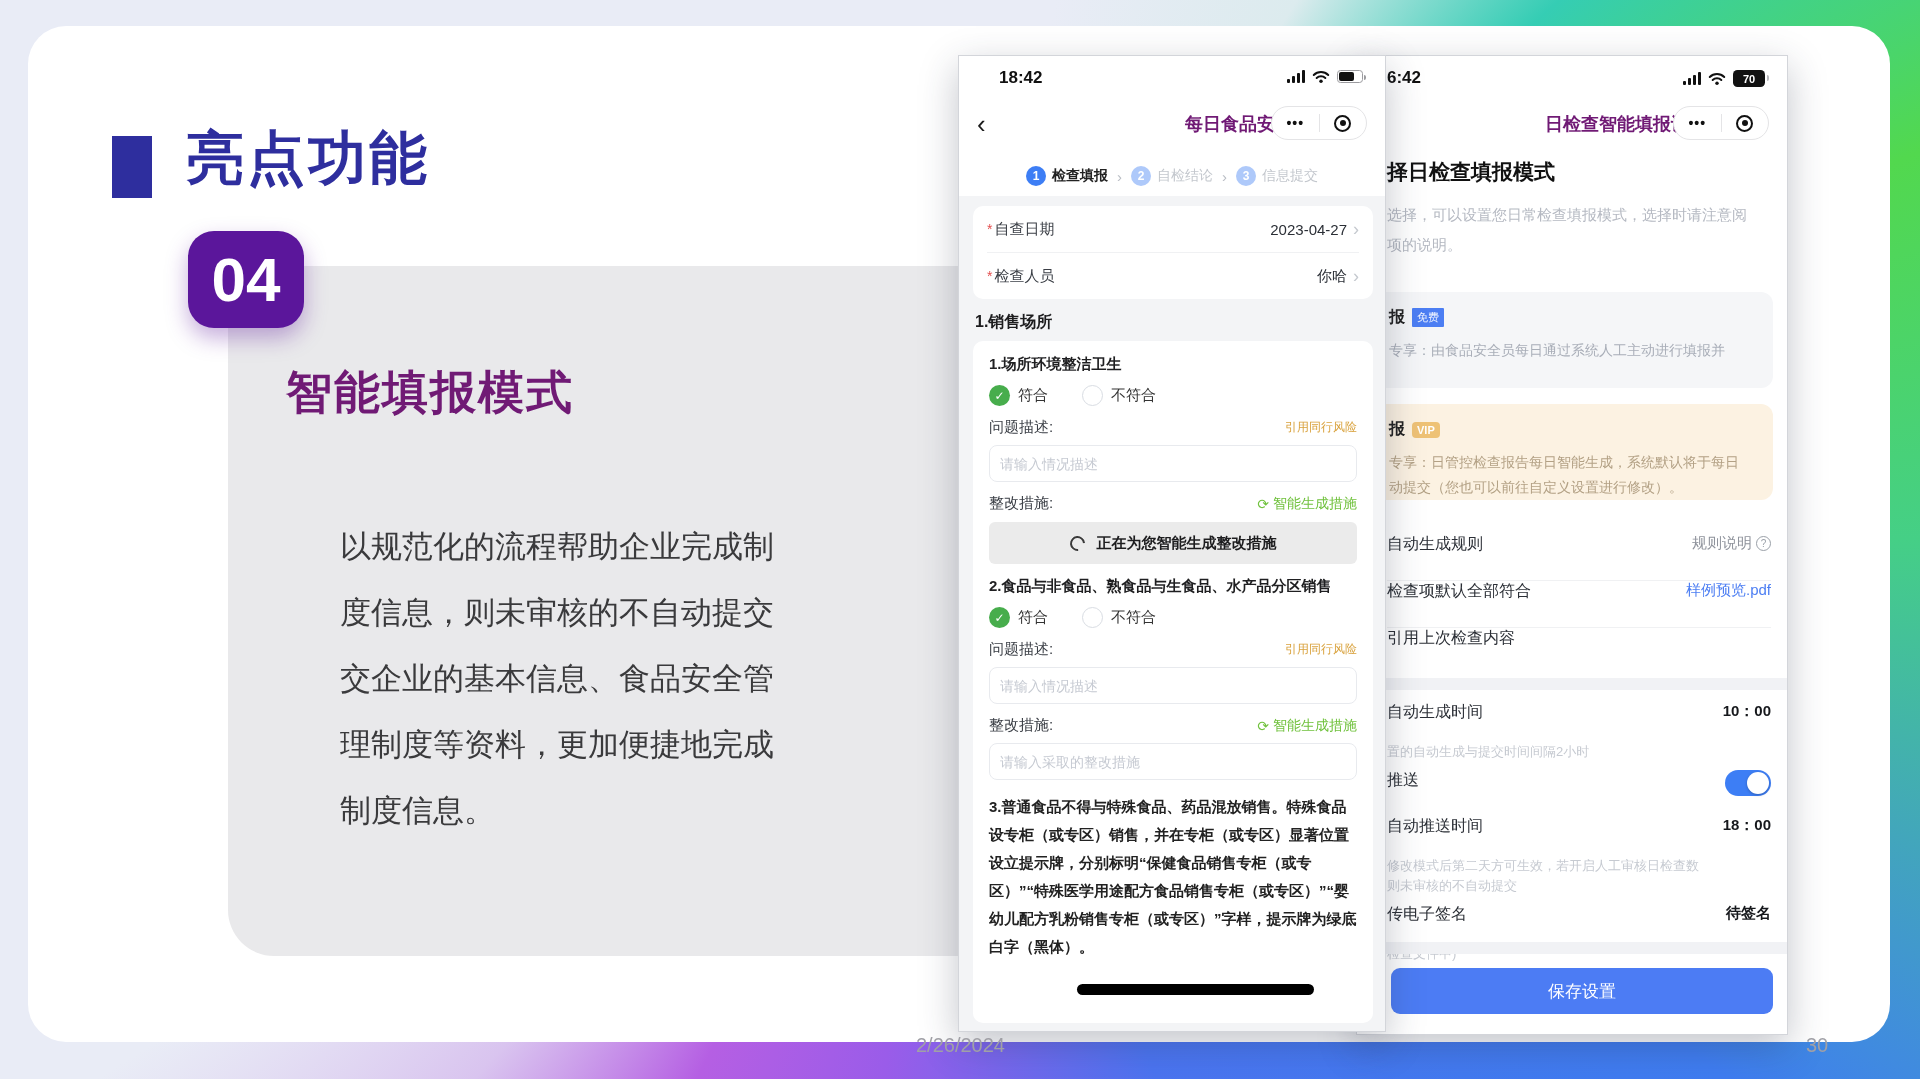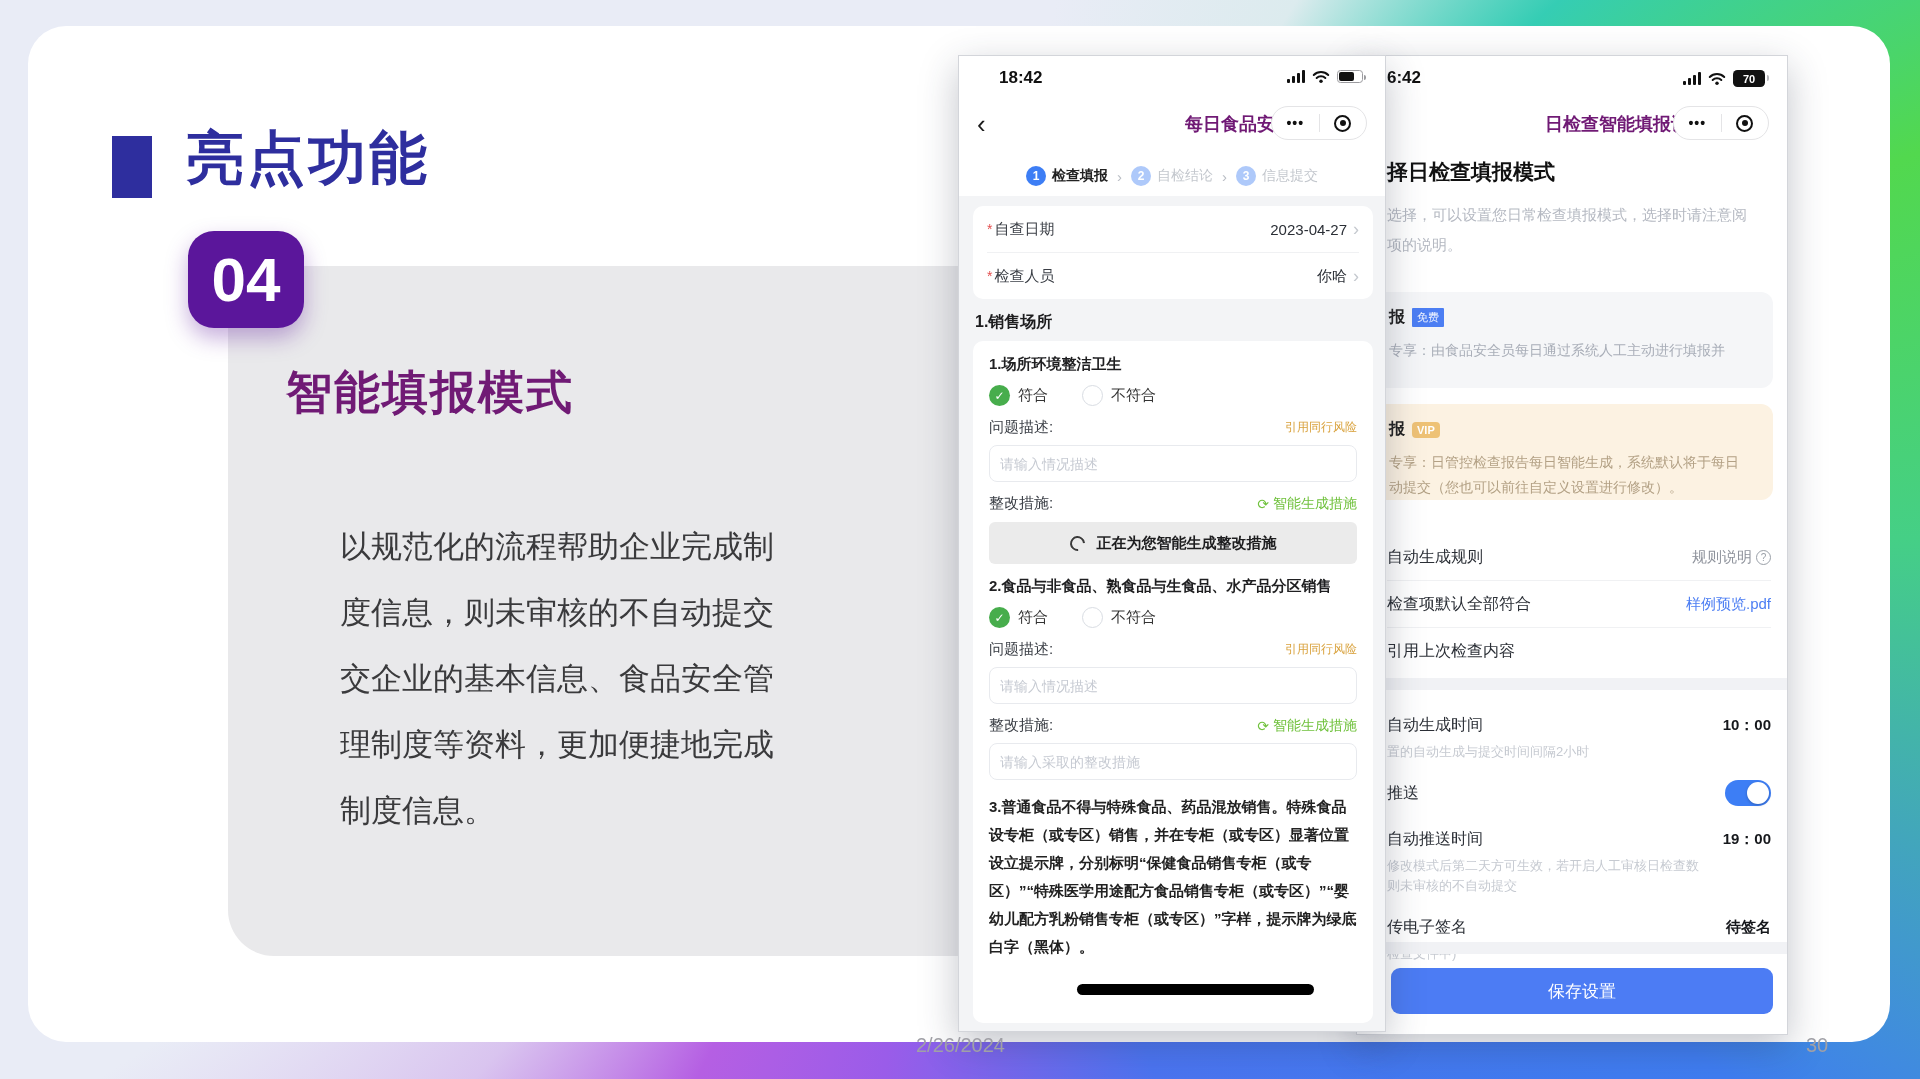--- a/index.html
+++ b/index.html
@@ -107,21 +107,21 @@
   .mc-title{ font-size:16px; font-weight:700; color:#222; display:flex; align-items:center; gap:7px; }
   .badge-free{ background:#4c7ef3; color:#eef3ff; font-size:11px; font-weight:400; border-radius:1px; padding:2px 5px; }
   .badge-vip{ background:#eec276; color:#fff; font-size:11px; font-weight:800; border-radius:4px; padding:2px 5px; }
   .mc-desc{ margin-top:10px; font-size:14px; line-height:25px; white-space:pre-line; }
   .mode-free .mc-desc{ color:#a9aeb8; }
   .mode-vip .mc-desc{ color:#b3a185; }
 
   .rp-group{ position:absolute; left:0; right:0; background:#fff; padding:0 16px 0 30px; }
   .g1{ top:478px; }
   .g2{ top:646px; }
-  .set-row{ display:flex; align-items:center; justify-content:space-between; height:46px;gap:33px; }
+  .set-row{ display:flex; align-items:flex-start; justify-content:space-between; height:46px;gap:33px; }
   .set-label{ font-size:16px; color:#2b2f36; }
   .set-value{ font-size:15px; color:#16181c; font-weight:600; }
   .set-link-gray{ font-size:15px; color:#8f939c; display:flex; align-items:center; gap:4px; }
   .help-circle{ width:15px; height:15px; border:1.2px solid #9aa0a8; border-radius:50%; font-size:10px; color:#9aa0a8; display:flex; align-items:center; justify-content:center; }
   .set-link-blue{ font-size:15px; color:#4c7ef3; }
   .set-note{ font-size:13px; color:#c6cad1; line-height:20px; white-space:pre-line; margin-top:-6px; padding-bottom:8px; }
   .gray-band{ position:absolute; left:0; right:0; height:12px; background:#f1f2f5; }
   .toggle{ width:46px; height:26px; border-radius:13px; background:#3d7ef5; position:relative; }
   .toggle i{ position:absolute; right:2px; top:2px; width:22px; height:22px; border-radius:50%; background:#fff; box-shadow:0 1px 3px rgba(0,0,0,.25); }
   .save-btn{ position:absolute; left:34px; top:912px; width:382px; height:46px; border:none; border-radius:9px; background:#4c7cf4; color:#fff; font-size:17px; font-family:inherit; }
@@ -226,21 +226,21 @@
       </div>
       <div class="set-note">置的自动生成与提交时间间隔2小时</div>
       <div class="set-row">
         <span class="set-label">推送</span>
         <span class="toggle">
             <i></i>
           </span>
       </div>
       <div class="set-row">
         <span class="set-label">自动推送时间</span>
-        <span class="set-value">19：00</span>
+        <span class="set-value">18：00</span>
       </div>
       <div class="set-note">修改模式后第二天方可生效，若开启人工审核日检查数
 则未审核的不自动提交</div>
       <div class="set-row">
         <span class="set-label">传电子签名</span>
         <span class="set-value">待签名</span>
       </div>
       <div class="set-note">检查文件中)</div>
     </div>
 

